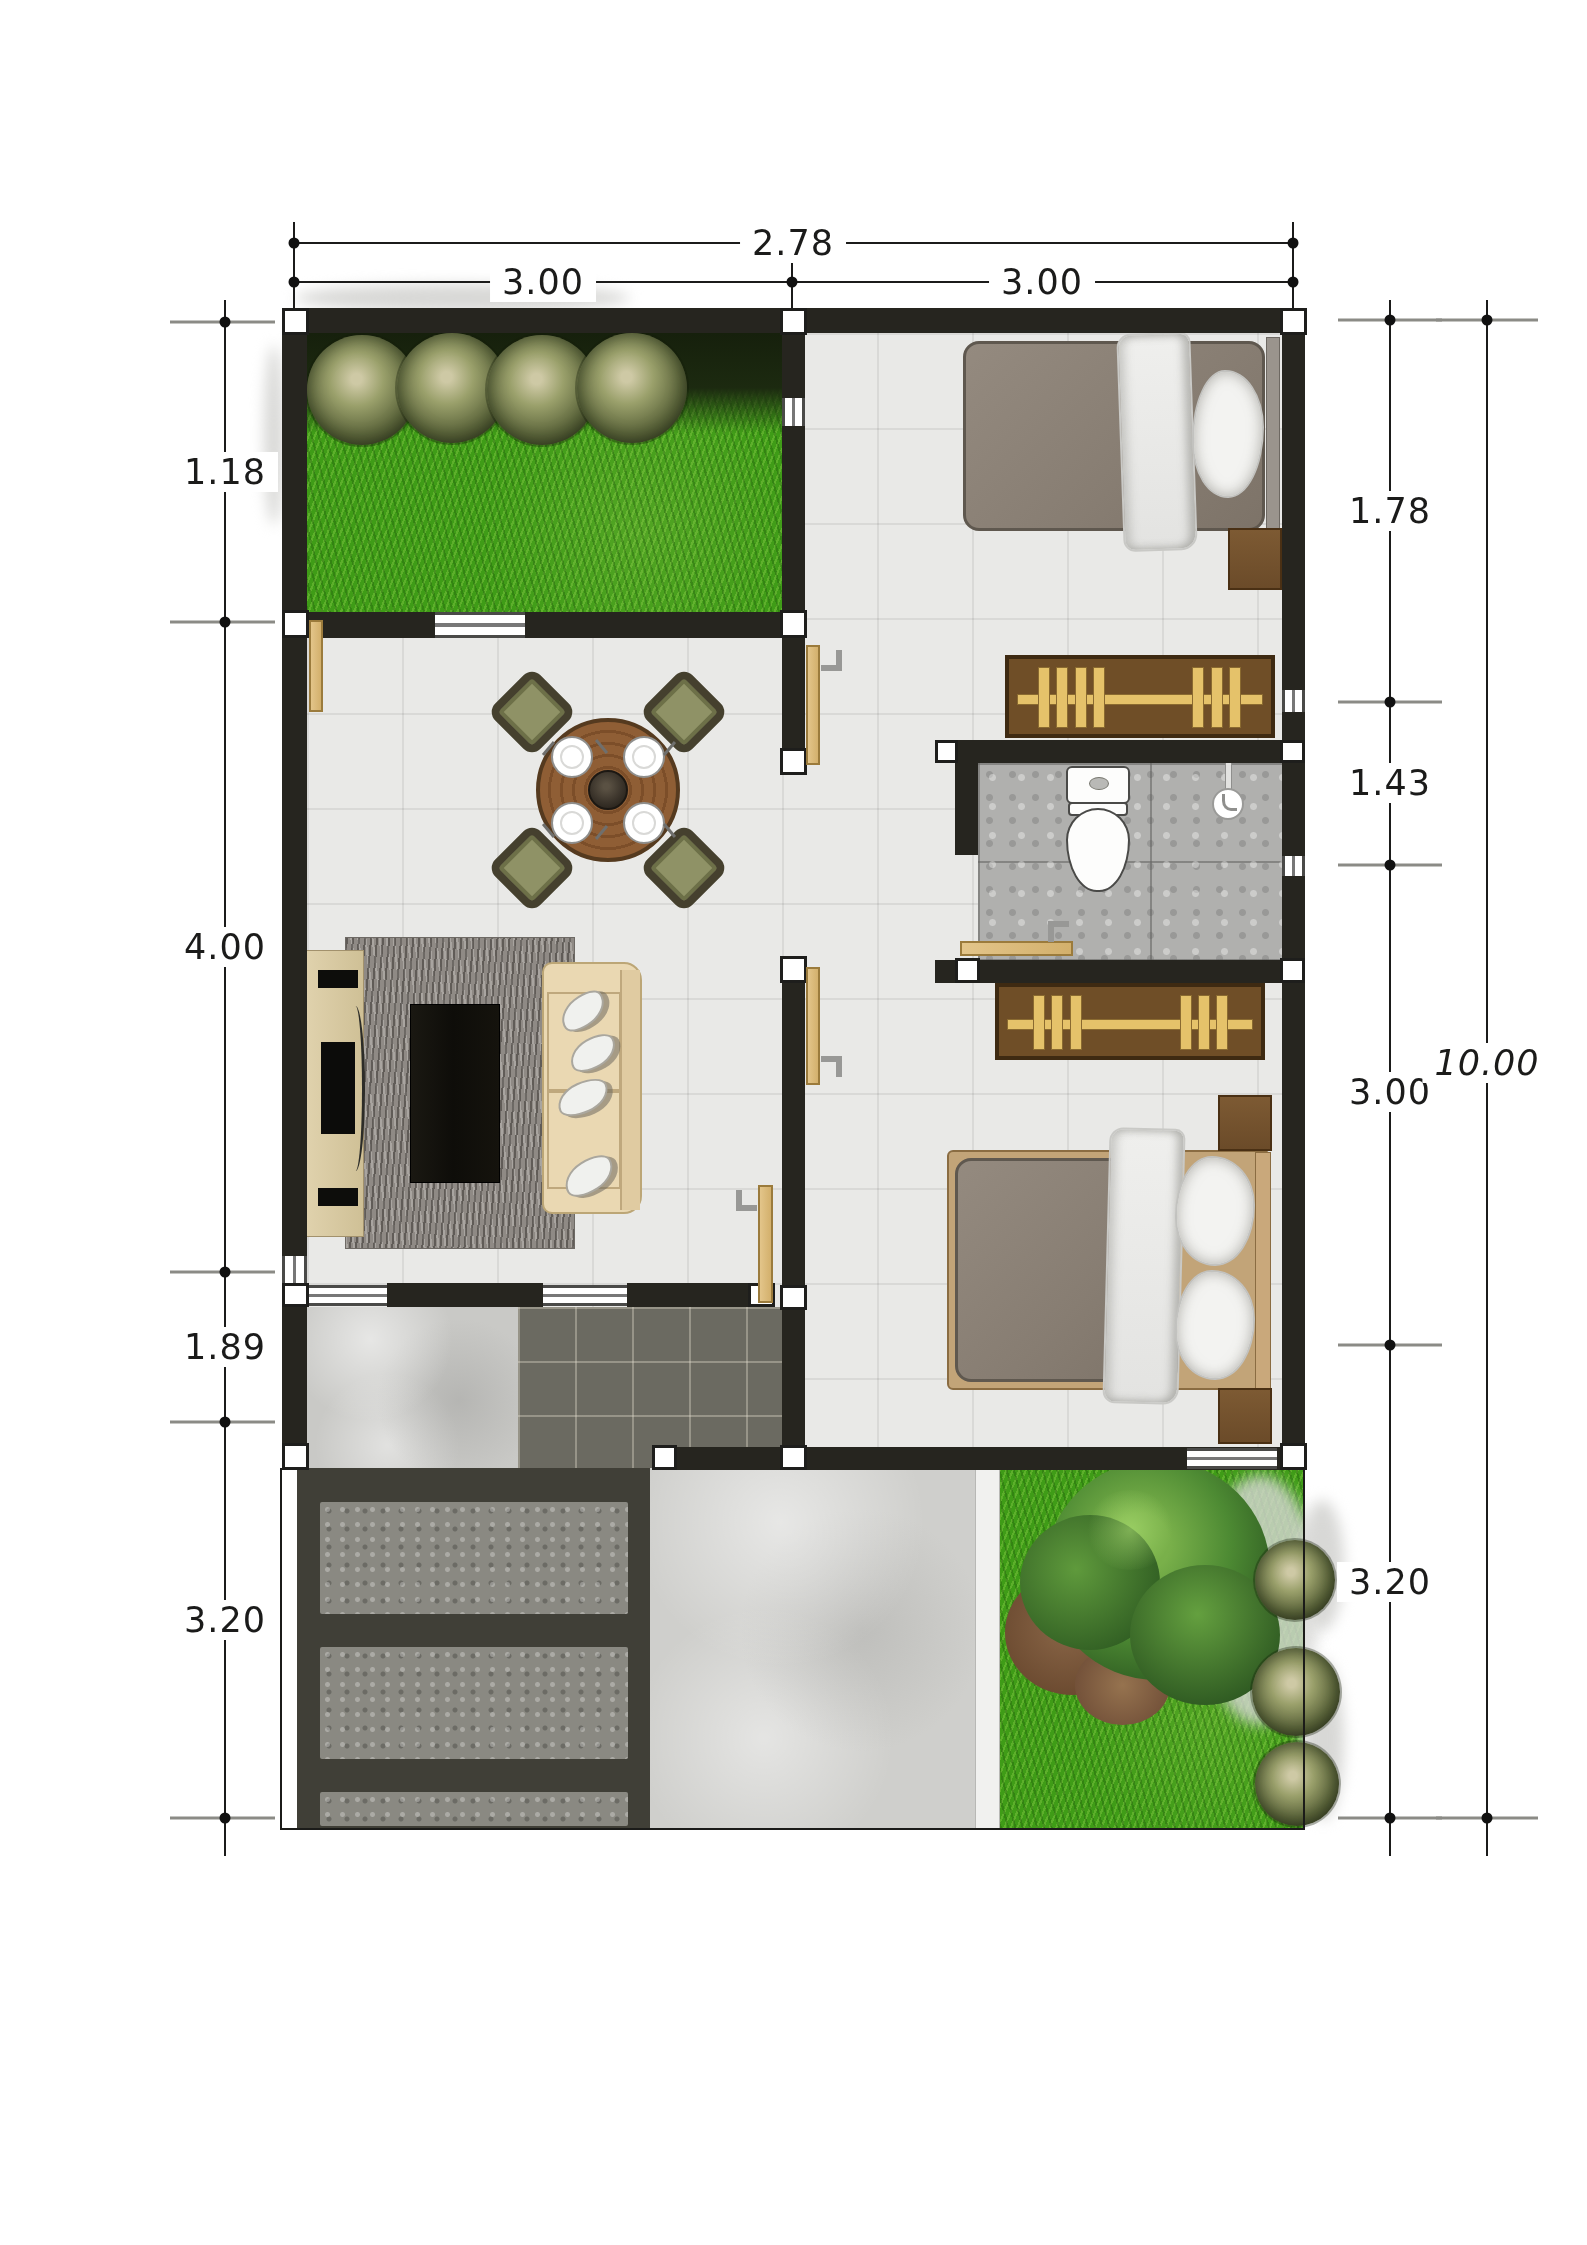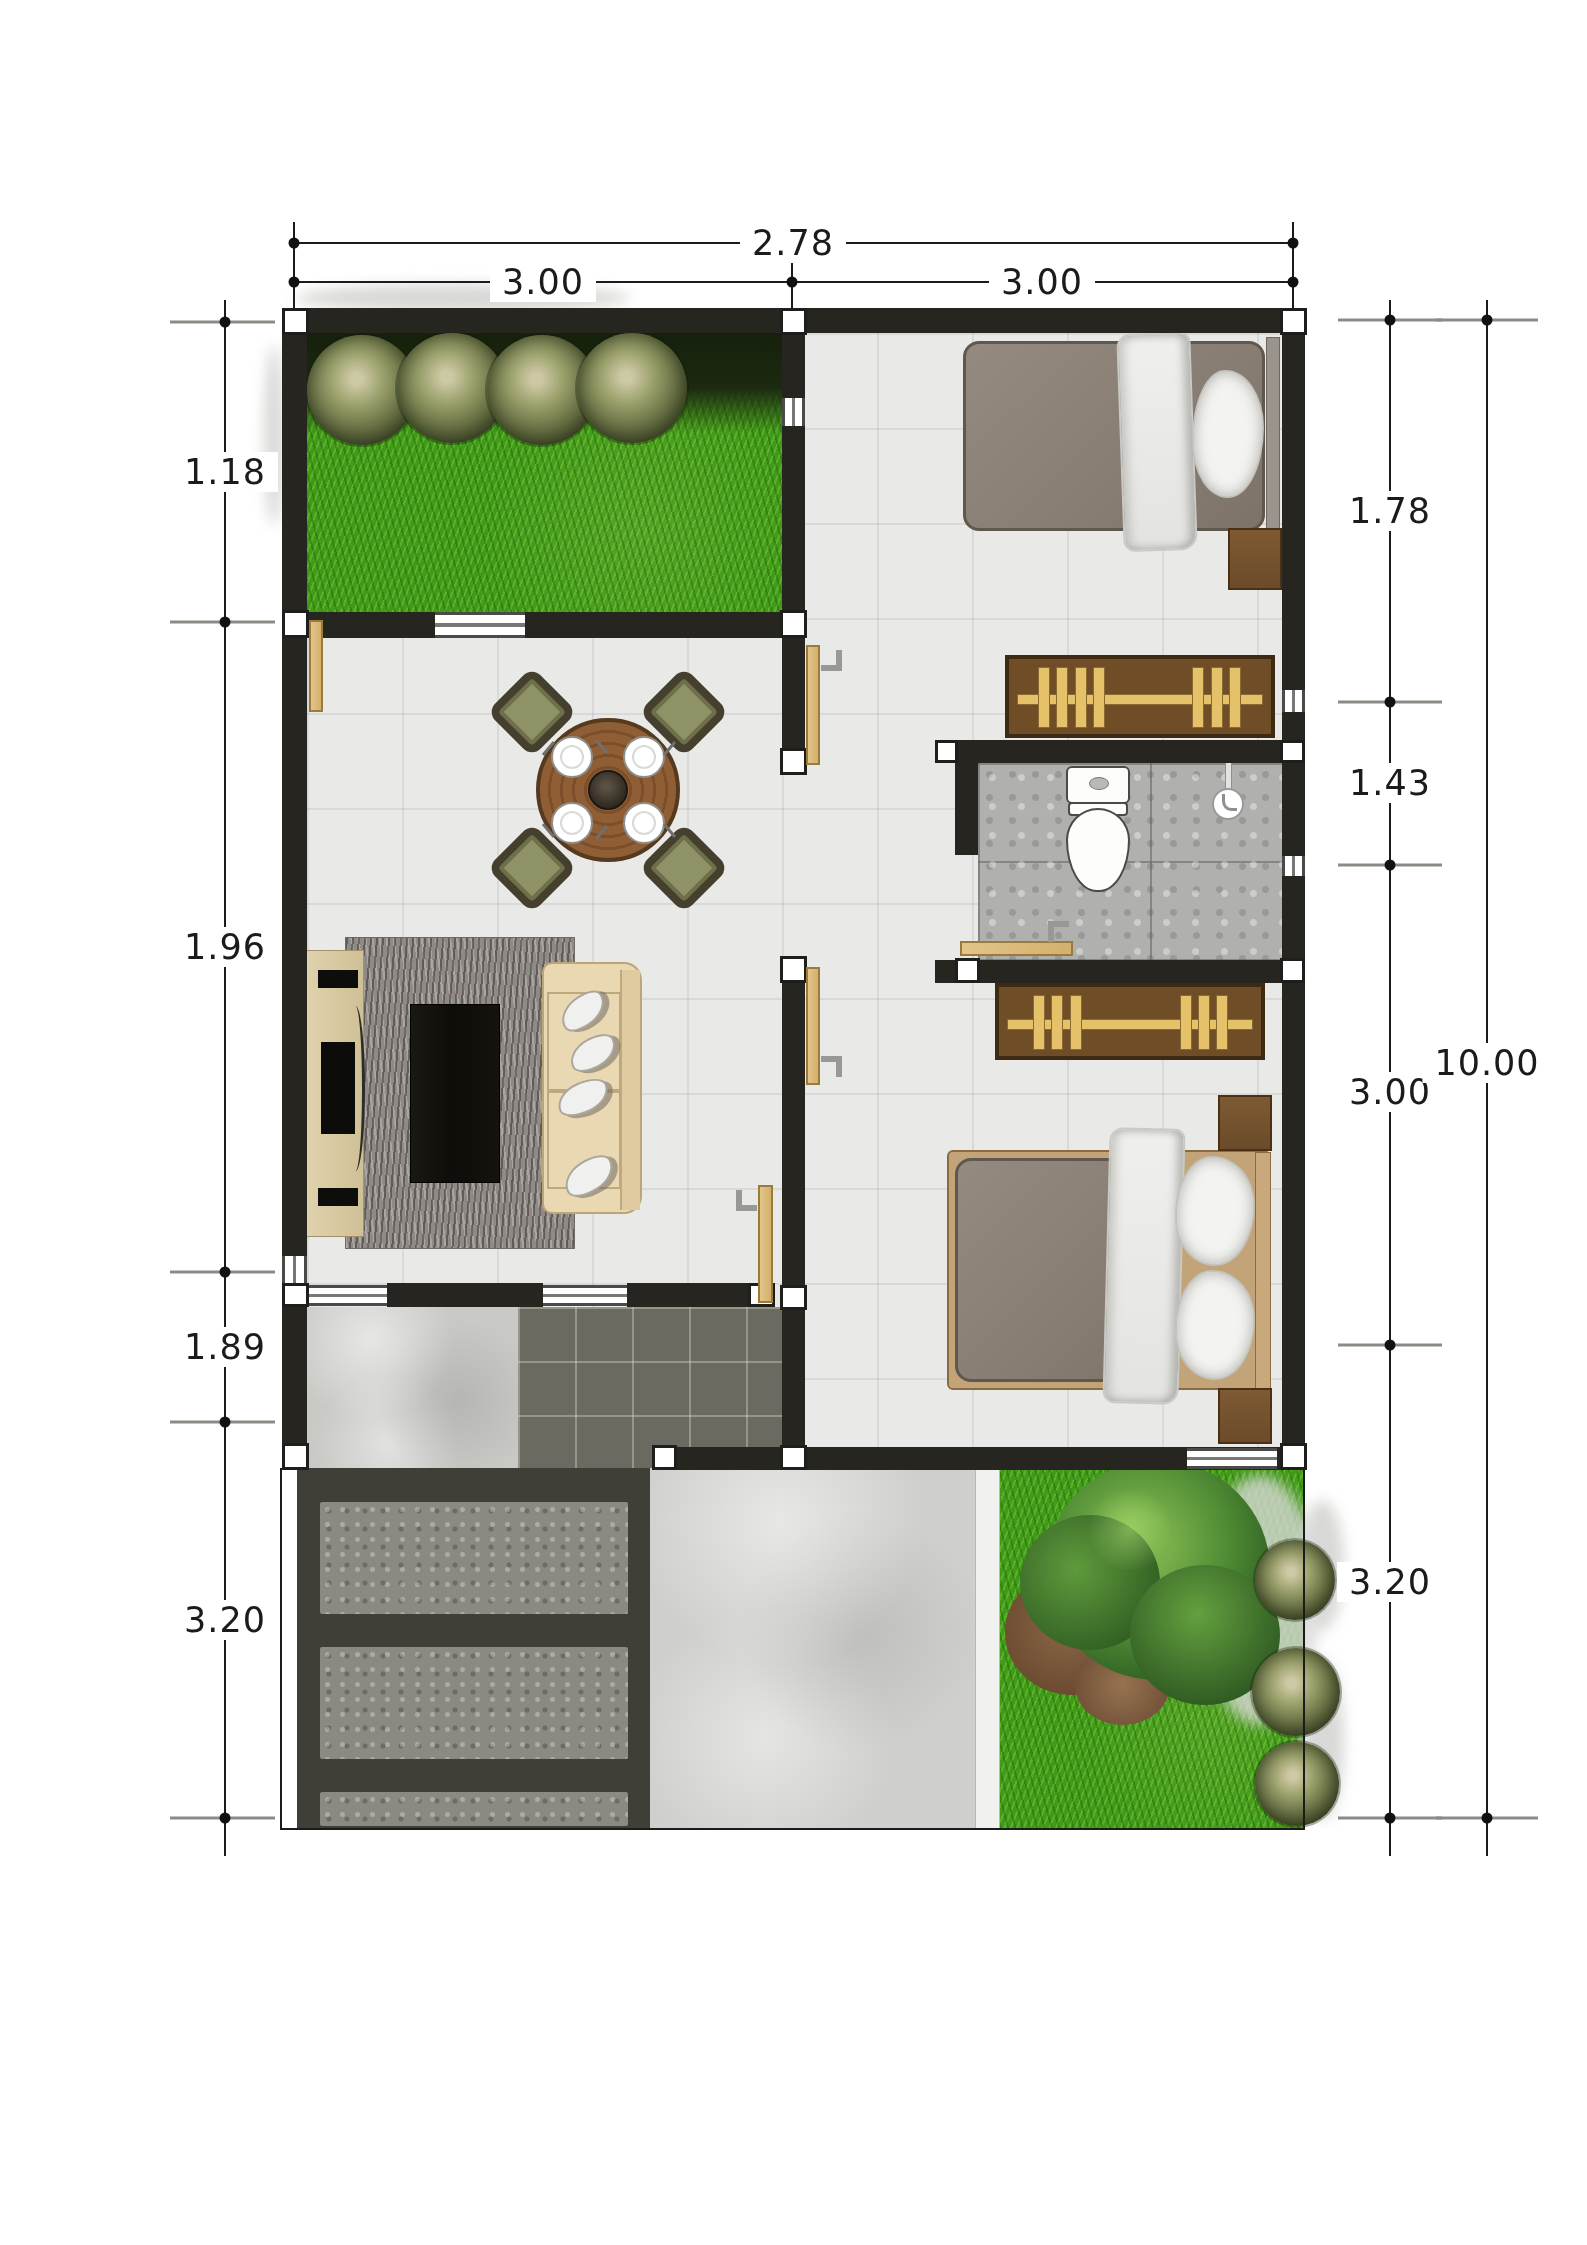--- a/index.html
+++ b/index.html
@@ -305,21 +305,21 @@
   <div class="tick" style="left:170px;top:622px;width:105px;"></div>
   <div class="tick" style="left:170px;top:1272px;width:105px;"></div>
   <div class="tick" style="left:170px;top:1422px;width:105px;"></div>
   <div class="tick" style="left:170px;top:1818px;width:105px;"></div>
   <div class="dot" style="left:225px;top:322px;"></div>
   <div class="dot" style="left:225px;top:622px;"></div>
   <div class="dot" style="left:225px;top:1272px;"></div>
   <div class="dot" style="left:225px;top:1422px;"></div>
   <div class="dot" style="left:225px;top:1818px;"></div>
   <div class="dlabel" style="left:225px;top:472px;">1.18</div>
-  <div class="dlabel" style="left:225px;top:947px;">1.96</div>
+  <div class="dlabel" style="left:225px;top:947px;">4.00</div>
   <div class="dlabel" style="left:225px;top:1347px;">1.89</div>
   <div class="dlabel" style="left:225px;top:1620px;">3.20</div>
 
   <div class="dline" style="left:1389px;top:300px;width:2px;height:1556px;"></div>
   <div class="tick" style="left:1338px;top:320px;width:104px;"></div>
   <div class="tick" style="left:1338px;top:702px;width:104px;"></div>
   <div class="tick" style="left:1338px;top:865px;width:104px;"></div>
   <div class="tick" style="left:1338px;top:1345px;width:104px;"></div>
   <div class="tick" style="left:1338px;top:1818px;width:104px;"></div>
   <div class="dot" style="left:1390px;top:320px;"></div>
@@ -330,15 +330,15 @@
   <div class="dlabel" style="left:1390px;top:511px;">1.78</div>
   <div class="dlabel" style="left:1390px;top:783px;">1.43</div>
   <div class="dlabel" style="left:1390px;top:1092px;">3.00</div>
   <div class="dlabel" style="left:1390px;top:1582px;">3.20</div>
 
   <div class="dline" style="left:1486px;top:300px;width:2px;height:1556px;"></div>
   <div class="tick" style="left:1436px;top:320px;width:102px;"></div>
   <div class="tick" style="left:1436px;top:1818px;width:102px;"></div>
   <div class="dot" style="left:1487px;top:320px;"></div>
   <div class="dot" style="left:1487px;top:1818px;"></div>
-  <div class="dlabel" style="left:1487px;top:1063px;">10.00</div>
+  <div class="dlabel" style="left:1487px;top:1063px;font-style:italic;">10.00</div>
 
 </div>
 
 </body></html>

